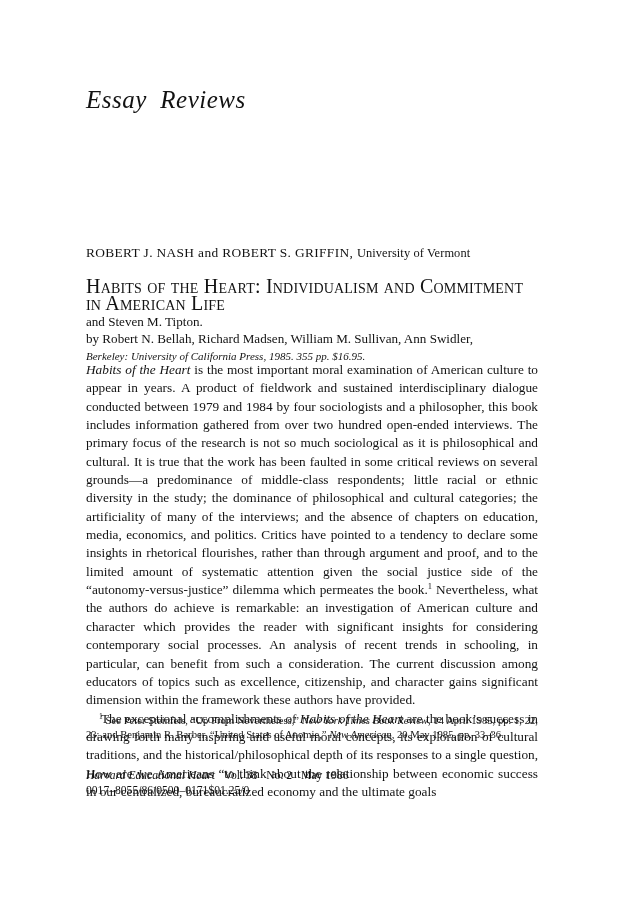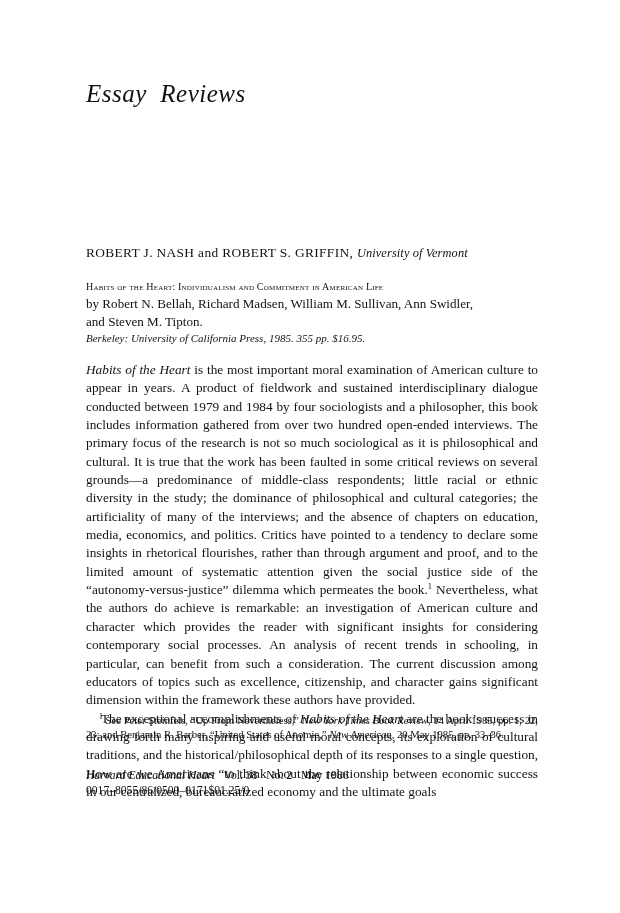--- a/index.html
+++ b/index.html
@@ -19,21 +19,21 @@
     position: absolute;
     left: 86px;
     top: 0;
     width: 452px;
     height: 913px;
   }
 
   
   .masthead {
     position: absolute;
-    top: 80px;
+    top: 86px;
     left: 0;
     font-style: italic;
     font-size: 25px;
     letter-spacing: 0.5px;
     white-space: pre;
   }
 
   
   .article-title {
     position: absolute;
@@ -46,37 +46,36 @@
 
   .byline {
     position: absolute;
     top: 245px;
     left: 0;
     font-size: 13.4px;
     letter-spacing: 0.35px;
     white-space: nowrap;
   }
   .byline .affil {
-    font-style: italic;
     font-size: 12.4px;
     letter-spacing: 0.1px;
   }
 
   
   .bookref {
     position: absolute;
     top: 278px;
     left: 0;
     width: 452px;
     font-size: 13.1px;
     line-height: 17.4px;
   }
   .booktitle {
     font-variant: small-caps;
-    font-size: 10px;
+    font-size: 20px;
     letter-spacing: 0.2px;
   }
   .pubinfo {
     font-style: italic;
     font-size: 11px;
   }
 
   
   .body-block {
     position: absolute;
@@ -152,22 +151,22 @@
   <div class="masthead">Essay  Reviews</div>
 
 
   <div class="byline">
     <span>ROBERT J. NASH and ROBERT S. GRIFFIN,</span>
     <span class="affil">University of Vermont</span>
   </div>
 
   <div class="bookref">
     <div class="booktitle">Habits of the Heart: Individualism and Commitment in American Life</div>
+    <div>and Steven M. Tipton.</div>
     <div>by Robert N. Bellah, Richard Madsen, William M. Sullivan, Ann Swidler,</div>
-    <div>and Steven M. Tipton.</div>
     <div class="pubinfo">Berkeley: University of California Press, 1985. 355 pp. $16.95.</div>
   </div>
 
   <div class="body-block">
     <p><span class="it">Habits of the Heart</span><span> is the most important moral examination of American culture to appear in years. A product of fieldwork and sustained interdisciplinary dialogue conducted between 1979 and 1984 by four sociologists and a philosopher, this book includes information gathered from over two hundred open-ended interviews. The primary focus of the research is not so much sociological as it is philosophical and cultural. It is true that the work has been faulted in some critical reviews on several grounds—a predominance of middle-class respondents; little racial or ethnic diversity in the study; the dominance of philosophical and cultural categories; the artificiality of many of the interviews; and the absence of chapters on education, media, economics, and politics. Critics have pointed to a tendency to declare some insights in rhetorical flourishes, rather than through argument and proof, and to the limited amount of systematic attention given the social justice side of the “autonomy-versus-justice” dilemma which permeates the book.</span><sup class="fn">1</sup><span> Nevertheless, what the authors do achieve is remarkable: an investigation of American culture and character which provides the reader with significant insights for considering contemporary social processes. An analysis of recent trends in schooling, in particular, can benefit from such a consideration. The current discussion among educators of topics such as excellence, citizenship, and character gains significant dimension within the framework these authors have provided.</span></p>
     <p class="indented"><span>The exceptional accomplishments of </span><span class="it">Habits of the Heart</span><span> are the book’s success in drawing forth many inspiring and useful moral concepts, its exploration of cultural traditions, and the historical/philosophical depth of its responses to a single question, How are we Americans “to think about the relationship between economic success in our centralized, bureaucratized economy and the ultimate goals</span></p>
   </div>
 
   <div class="footnote">
     <p><sup>1</sup><span> See Peter Steinfels, “Up From Nevertheless,” </span><span class="it">New York Times Book Review</span><span>, 14 April 1985, pp. 1, 22, 23; and Benjamin R. Barber, “United States of Anomie,” </span><span class="it">New American</span><span>, 20 May 1985, pp. 33–36.</span></p>

